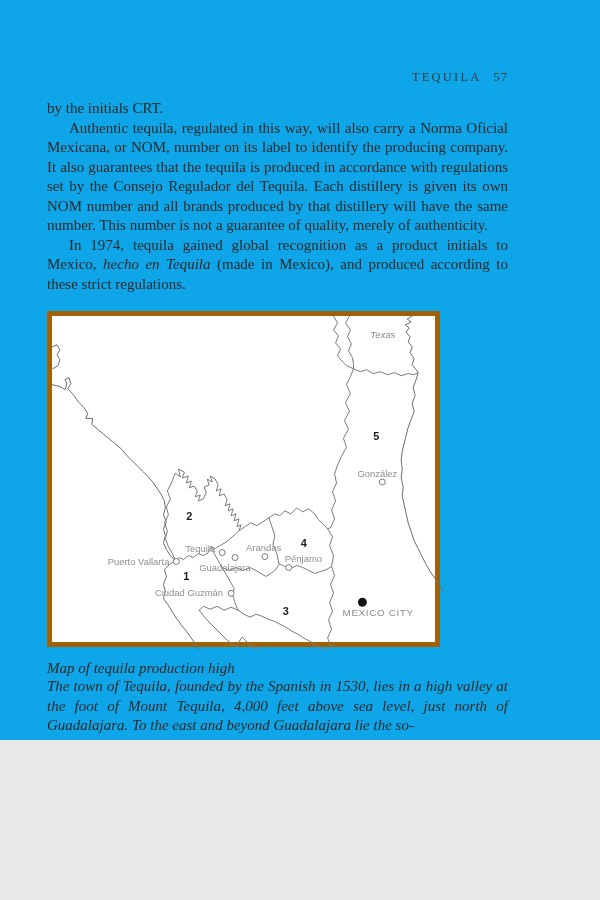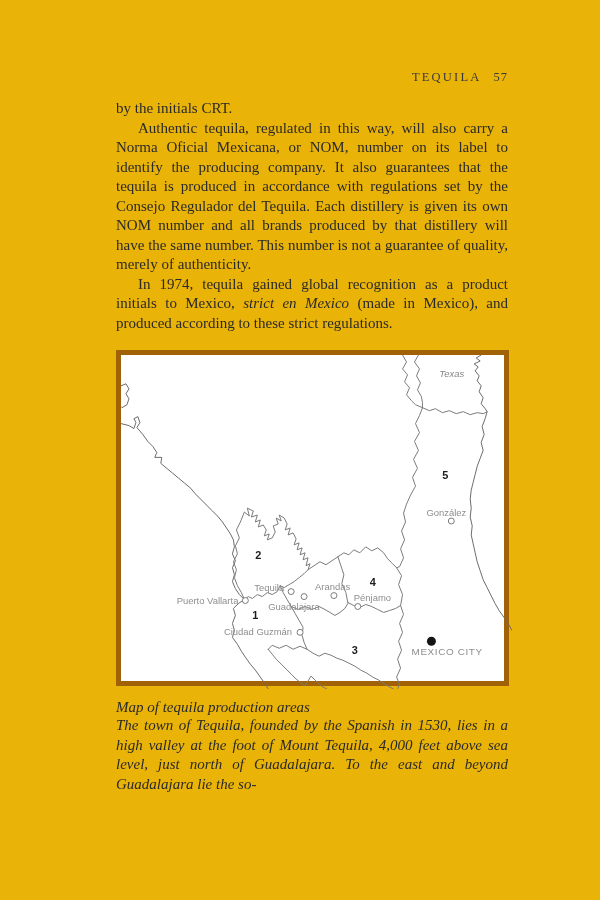--- a/index.html
+++ b/index.html
@@ -1,20 +1,20 @@
 <!DOCTYPE html>
 <html><head>
 <meta charset="utf-8">
 <style>
   html,body{margin:0;padding:0;background:#e9e9e9;}
   .page{
-    width:600px;height:900px;background:#eab308;margin:0 auto;
+    width:600px;height:740px;background:#0ea5e9;margin:0 auto;
     font-family:"Liberation Serif", serif;color:#262626;
     position:relative;box-sizing:border-box;
-    padding:70px 92px 0 116px;
+    padding:70px 92px 0 47px;
   }
   .running-head{
     text-align:right;font-size:12.5px;letter-spacing:2.2px;color:#3a3a3a;
     margin:0 0 14px 0;
   }
   .running-head .pagenum{margin-left:12px;letter-spacing:1px;}
   p.body{
     font-size:15px;line-height:19.5px;text-align:justify;margin:0;
     color:#2a2a2a;
   }
@@ -45,21 +45,21 @@
 <div class="page">
 
   <p class="running-head">
     <span>TEQUILA</span><span class="pagenum">57</span>
   </p>
 
   <p class="body">by the initials CRT.</p>
 
   <p class="body indent">Authentic tequila, regulated in this way, will also carry a Norma Oficial Mexicana, or NOM, number on its label to identify the producing company. It also guarantees that the tequila is produced in accordance with regulations set by the Consejo Regulador del Tequila. Each distillery is given its own NOM number and all brands produced by that distillery will have the same number. This number is not a guarantee of quality, merely of authenticity.</p>
 
-  <p class="body indent"><span>In 1974, tequila gained global recognition as a product initials to Mexico, </span><span class="ital">strict en Mexico</span><span> (made in Mexico), and produced according to these strict regulations.</span></p>
+  <p class="body indent"><span>In 1974, tequila gained global recognition as a product initials to Mexico, </span><span class="ital">hecho en Tequila</span><span> (made in Mexico), and produced according to these strict regulations.</span></p>
 
   <div class="map-figure">
     <svg width="391" height="334" viewBox="0 0 393 336" preserveAspectRatio="none">
 
       <path class="mcoast" d="M0,31 L5,29 8,34 5,39 8,44 6,50 1,53 0,52"></path>
 
       <path class="mcoast" d="M0,69 L8,71 13,74 15,68 13,64 17,62 19,68 16,73 22,80 27,87 32,92 36,98 34,103 41,103 40,109 46,114 52,119 58,124 64,129 70,134 75,140 81,146 86,151 92,157 97,162 102,168 106,174 110,180 113,186 114,193 112,200 115,207 112,214 114,221 112,228 115,235 119,241 124,246 118,250 113,255 115,262 112,270 114,277 112,284 117,291 121,298 125,304 130,311 135,317 140,324 145,331 148,336"></path>
 
       <path class="mcoast" d="M362,0 L357,3 361,6 355,9 359,12 356,16 360,21 358,26 362,31 360,37 364,43 362,49 366,54 368,57 366,64 363,72 365,80 362,88 364,96 361,104 358,112 356,120 354,128 352,136 351,145 352,154 351,163 353,172 352,181 354,190 356,199 358,208 361,217 364,226 368,234 372,242 376,250 380,257 385,264 389,270 393,277"></path>
 
@@ -101,17 +101,17 @@
       <text class="cap-label" x="292" y="302">MEXICO CITY</text>
 
       <text class="region-num" x="132" y="266">1</text>
       <text class="region-num" x="135" y="205">2</text>
       <text class="region-num" x="232" y="301">3</text>
       <text class="region-num" x="250" y="232">4</text>
       <text class="region-num" x="323" y="125">5</text>
     </svg>
   </div>
 
-  <p class="caption">Map of tequila production areas</p>
+  <p class="caption">Map of tequila production high</p>
 
   <p class="body after-fig">The town of Tequila, founded by the Spanish in 1530, lies in a high valley at the foot of Mount Tequila, 4,000 feet above sea level, just north of Guadalajara. To the east and beyond Guadalajara lie the so-</p>
 
 </div>
 
 </body></html>

